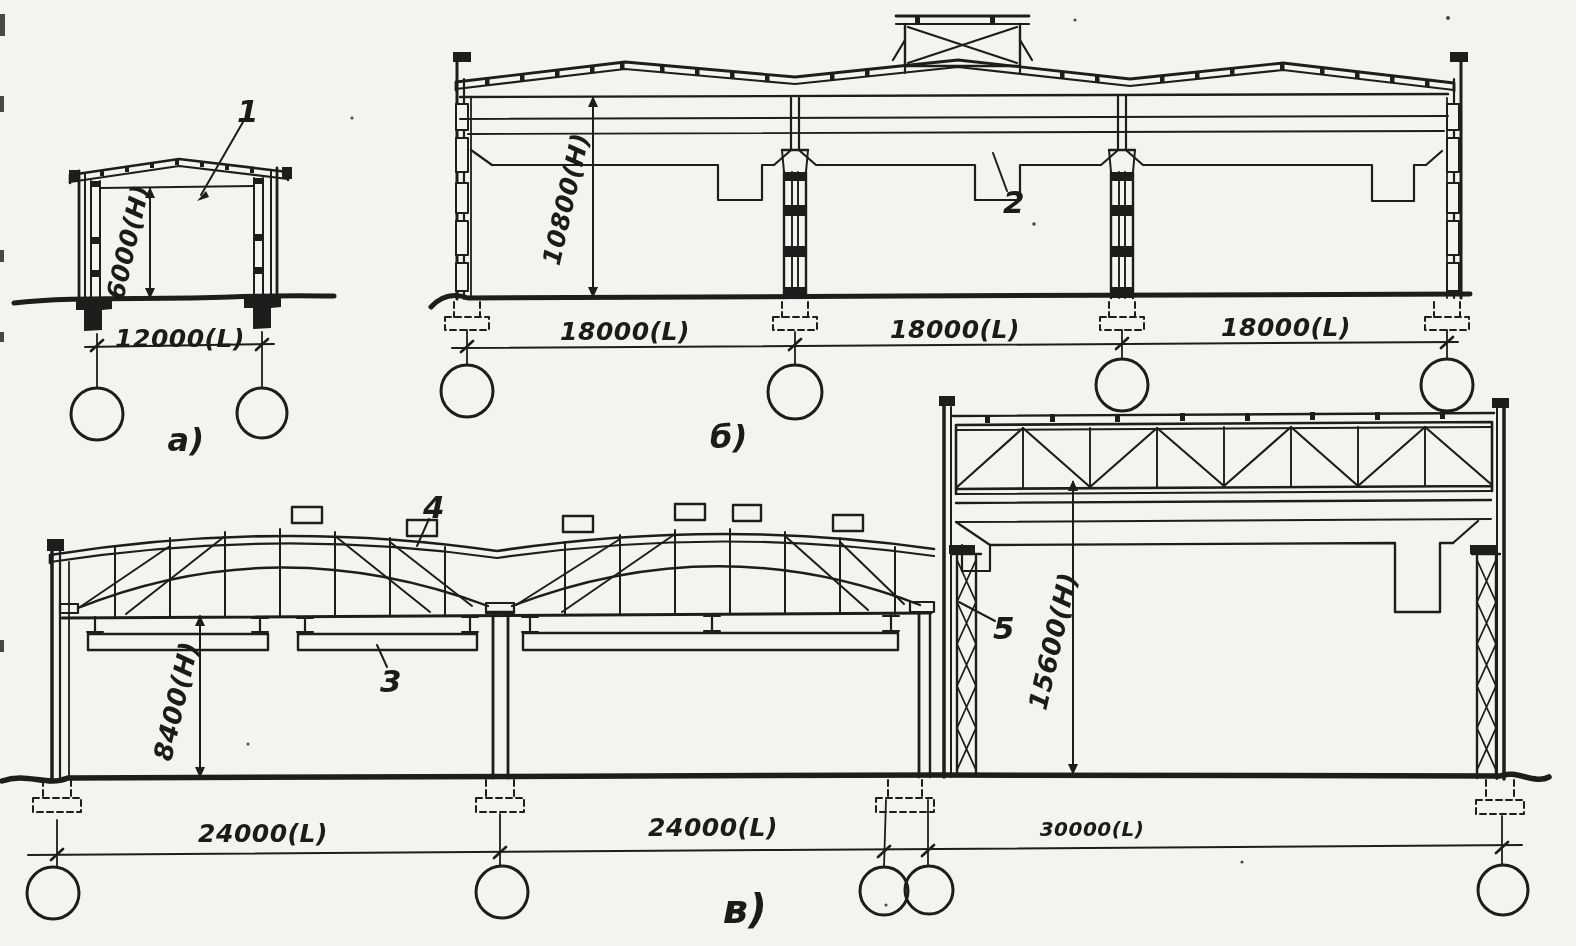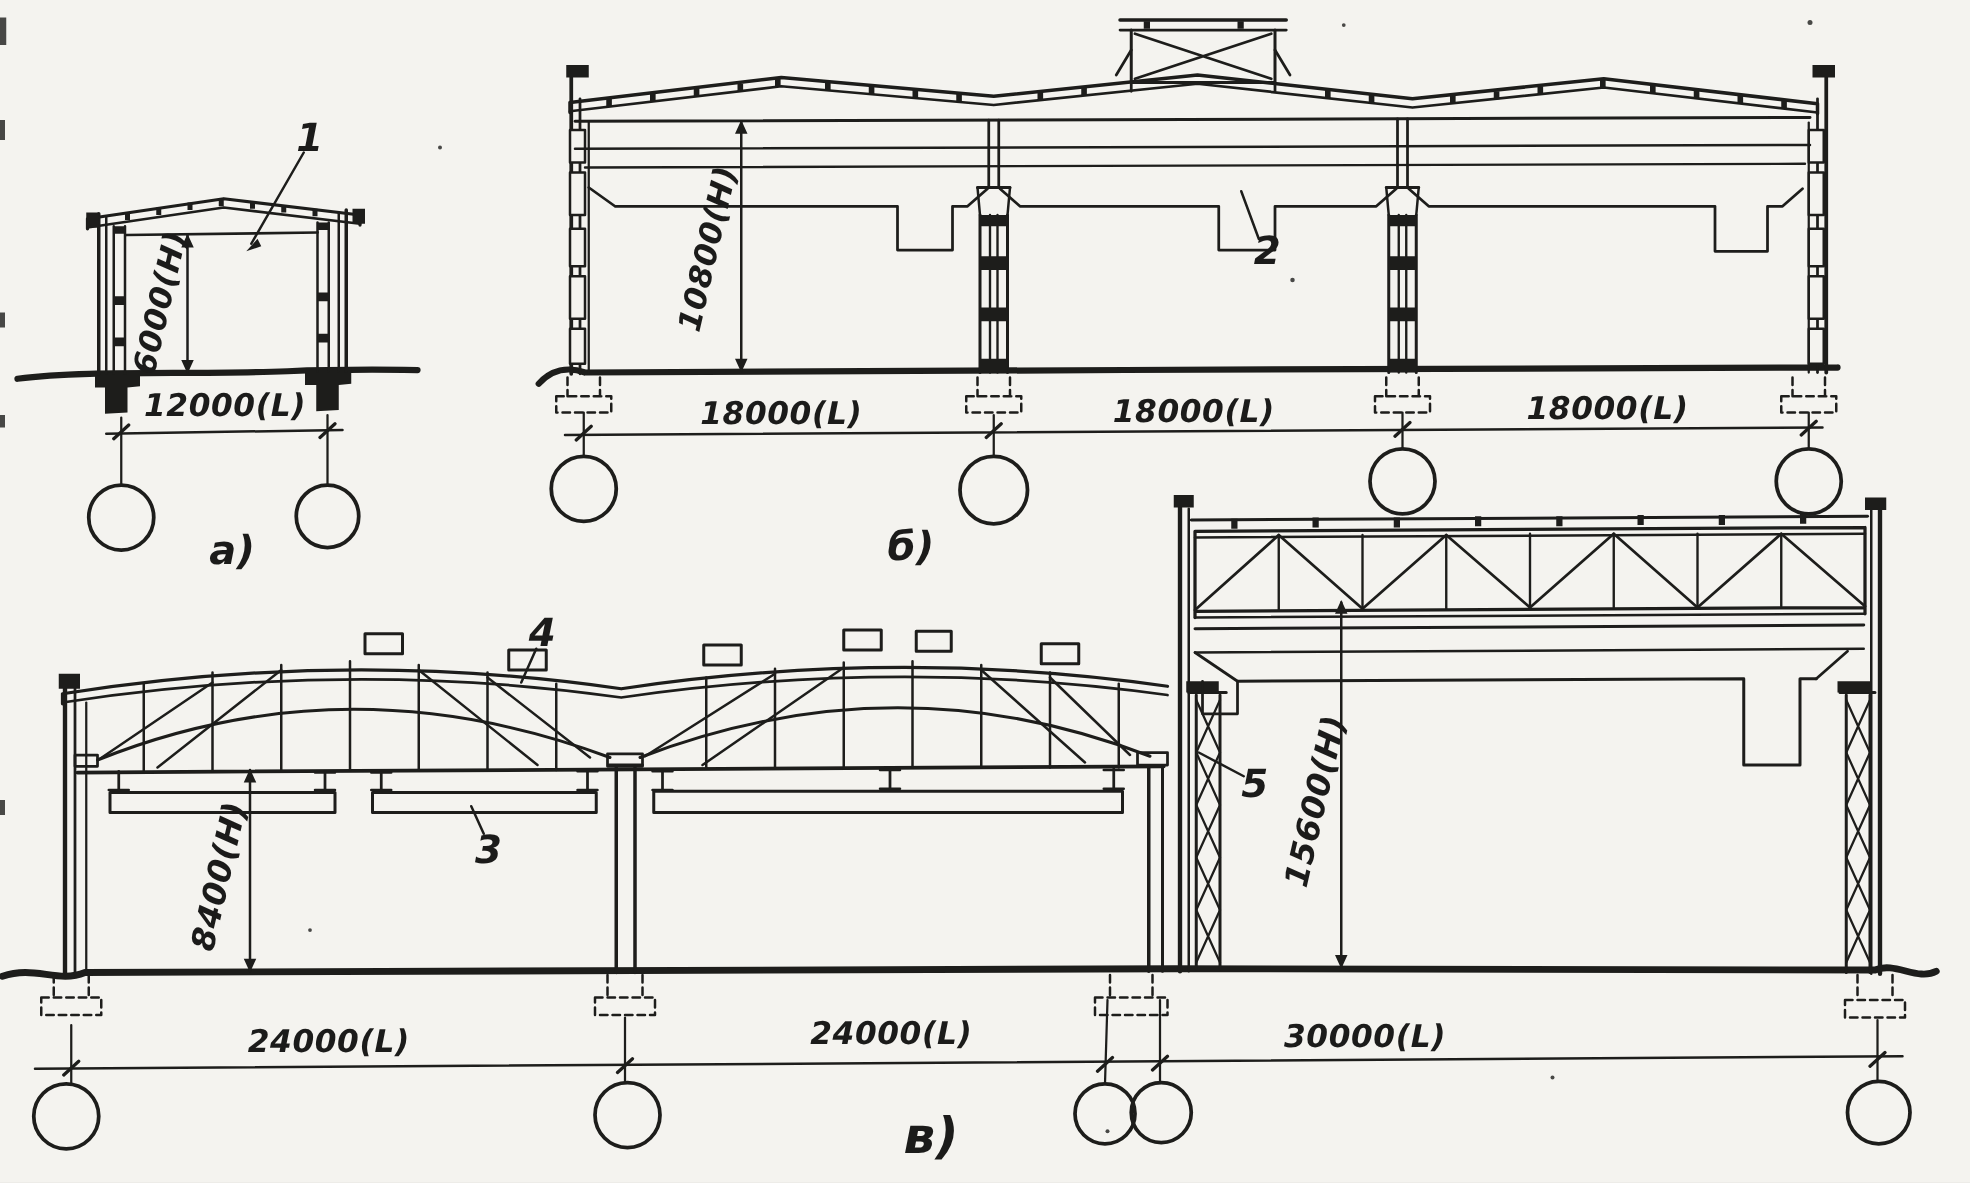--- a/index.html
+++ b/index.html
@@ -268,34 +268,34 @@
     <circle class="ink" cx="886" cy="905" r="1.6"></circle>
     <circle class="ink" cx="1242" cy="862" r="1.6"></circle>
     <circle class="ink" cx="1448" cy="18" r="2"></circle>
     <circle class="ink" cx="1034" cy="224" r="1.8"></circle>
     <circle class="ink" cx="248" cy="744" r="1.5"></circle>
     <circle class="ink" cx="1075" cy="20" r="1.5"></circle>
   </g>
 </svg>
 
   <div class="t rot" style="left:128px;top:242px;font-size:25px;">6000(H)</div>
-  <div class="t" style="left:180px;top:324px;font-size:25px;font-style:italic;">12000(L)</div>
+  <div class="t" style="left:180px;top:338px;font-size:25px;font-style:italic;">12000(L)</div>
   <div class="t" style="left:186px;top:440px;font-size:32px;">а)</div>
   <div class="t" style="left:248px;top:111px;font-size:31px;">1</div>
 
   <div class="t rot" style="left:566px;top:199px;font-size:25px;">10800(H)</div>
   <div class="t" style="left:625px;top:331px;font-size:25px;">18000(L)</div>
   <div class="t" style="left:955px;top:329px;font-size:25px;">18000(L)</div>
   <div class="t" style="left:1286px;top:327px;font-size:25px;">18000(L)</div>
   <div class="t" style="left:729px;top:437px;font-size:32px;">б)</div>
   <div class="t" style="left:1014px;top:202px;font-size:31px;">2</div>
 
   <div class="t rot" style="left:176px;top:701px;font-size:26px;">8400(H)</div>
   <div class="t rot" style="left:1053px;top:641px;font-size:26px;">15600(H)</div>
   <div class="t" style="left:263px;top:833px;font-size:25px;">24000(L)</div>
   <div class="t" style="left:713px;top:827px;font-size:25px;">24000(L)</div>
-  <div class="t" style="left:1092px;top:829px;font-size:25px;">30000(L)</div>
+  <div class="t" style="left:1092px;top:829px;font-size:20px;">30000(L)</div>
   <div class="t" style="left:745px;top:909px;font-size:40px;font-weight:800;">в)</div>
   <div class="t" style="left:391px;top:681px;font-size:31px;">3</div>
   <div class="t" style="left:434px;top:507px;font-size:31px;">4</div>
   <div class="t" style="left:1004px;top:628px;font-size:31px;">5</div>
 
 </div>
 
 </body></html>

